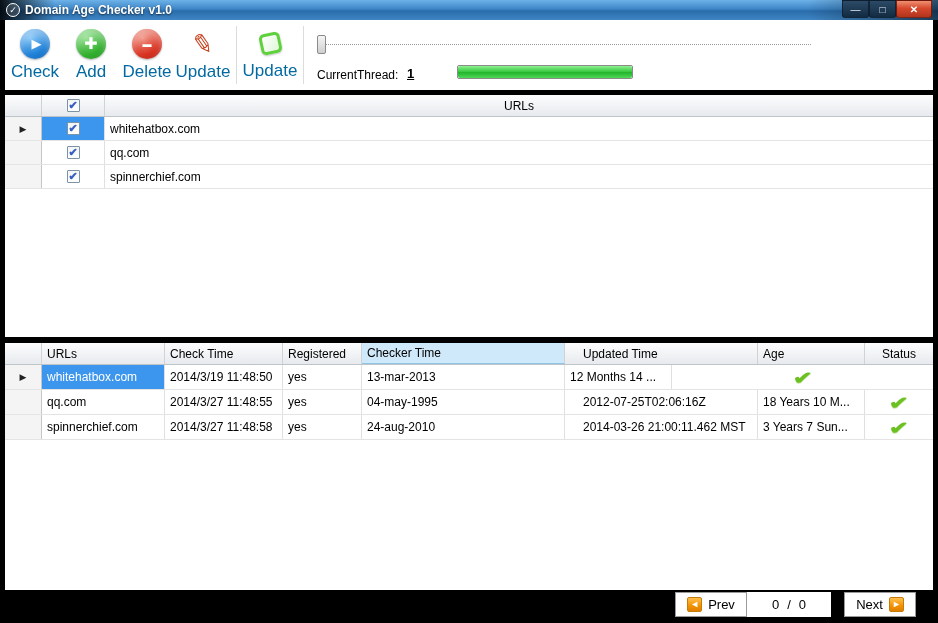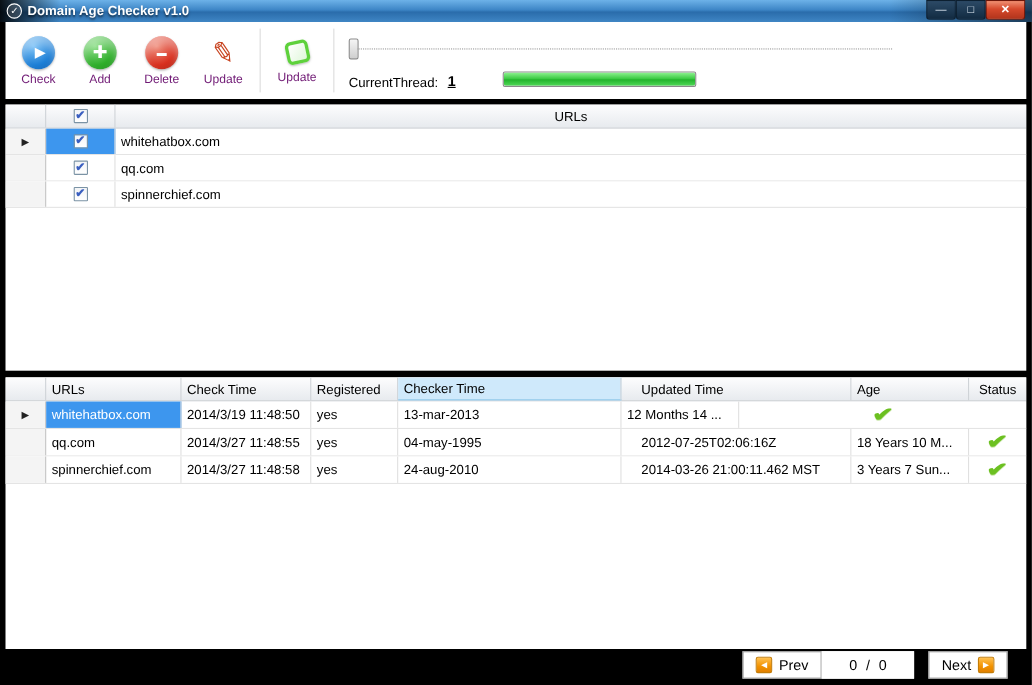--- a/index.html
+++ b/index.html
@@ -22,21 +22,21 @@
   .wb { width:27px; height:18px; display:flex; align-items:center; justify-content:center;
     color:#dfe9f2; font-size:10px; border:1px solid rgba(10,25,40,.7);
     background:linear-gradient(180deg,#2c4a66,#122b42); border-radius:0 0 3px 3px; cursor:pointer; }
   .wb.close { width:36px; background:linear-gradient(180deg,#f09072,#d6492c 45%,#b2341c);
     border-color:rgba(90,15,5,.8); color:#fff; font-weight:bold; }
 
   
   .toolbar { height:70px; background:#fff; margin:0 5px; display:flex; align-items:stretch; padding:2px 2px; }
   .tbtn { width:56px; background:none; border:1px solid transparent; display:flex; flex-direction:column;
     align-items:center; justify-content:center; gap:3px; cursor:pointer; font-family:inherit; }
-  .tbtn .lbl { font-size:11px; color:#701a75; }
+  .tbtn .lbl { font-size:17px; color:#0369a1; }
   .cic { width:30px; height:30px; border-radius:50%; display:flex; align-items:center; justify-content:center;
     color:#fff; font-size:13px; box-shadow:inset 0 6px 8px rgba(255,255,255,.45), 0 1px 2px rgba(0,0,0,.3); }
   .cic-check { background:radial-gradient(circle at 35% 30%, #7ec3f7, #1d7fd6 60%, #0a5cb0); padding-left:3px; }
   .cic-add   { background:radial-gradient(circle at 35% 30%, #8fe08a, #2fae2b 60%, #1d8c1a); font-size:16px; }
   .cic-del   { background:radial-gradient(circle at 35% 30%, #f0907f, #d8301f 60%, #a81f10); font-size:9px; }
   .pencil-ic { font-size:26px; color:#c8431f; height:30px; line-height:30px; transform:rotate(10deg); }
   .tag-ic { width:21px; height:21px; margin:4px; border:3px solid #5ed13c; border-radius:5px;
     background:linear-gradient(135deg,#ffffff,#dff7da); transform:rotate(-12deg);
     box-shadow:0 1px 2px rgba(0,0,0,.25); }
   .tsep { width:1px; background:#dcdcdc; margin:4px 5px; }
@@ -66,21 +66,21 @@
   .grid-lower .grow { height:25px; }
   .cell { display:flex; align-items:center; padding:0 5px; border-right:1px solid #e0e0e0; color:#000;
     white-space:nowrap; overflow:hidden; }
   .selcol { background:#f4f4f4; border-right:1px solid #c6c6c6; justify-content:center;
     font-size:9px; color:#222; }
   .cell.sel { background:#3d96ee; color:#fff; }
   .cell.center { justify-content:center; }
 
   .uc-sel { width:37px; } .uc-chk { width:63px; } .uc-url { flex:1; border-right:none; }
   .lc-sel { width:37px; } .lc-url { width:123px; } .lc-check { width:118px; } .lc-reg { width:79px; }
-  .lc-created { width:203px; } .lc-updated { width:209px;padding-left:18px; } .lc-age { width:107px;text-align:right; }
+  .lc-created { width:203px; } .lc-updated { width:193px;padding-left:18px; } .lc-age { width:107px;text-align:right; }
   .lc-status { flex:1; border-right:none; }
 
   .checkbox { width:13px; height:13px; border:1px solid #7b93a5; border-radius:1px;
     background:linear-gradient(180deg,#f2f4f6,#ffffff); display:flex; align-items:center; justify-content:center;
     font-size:11px; line-height:11px; color:#3a5fc0; font-weight:bold; cursor:pointer; }
   .statusok { color:#6cc021; font-size:16px; font-weight:bold; transform:scale(1.5,1.1); text-shadow:0 1px 0 #cde8b0; }
 
   
   .bottombar { flex:1; display:flex; align-items:center; justify-content:flex-end; padding:0 22px 4px 0; }
   .pg-btn { height:25px; width:72px; background:#fff; border:1px solid #9a9a9a; display:flex;

